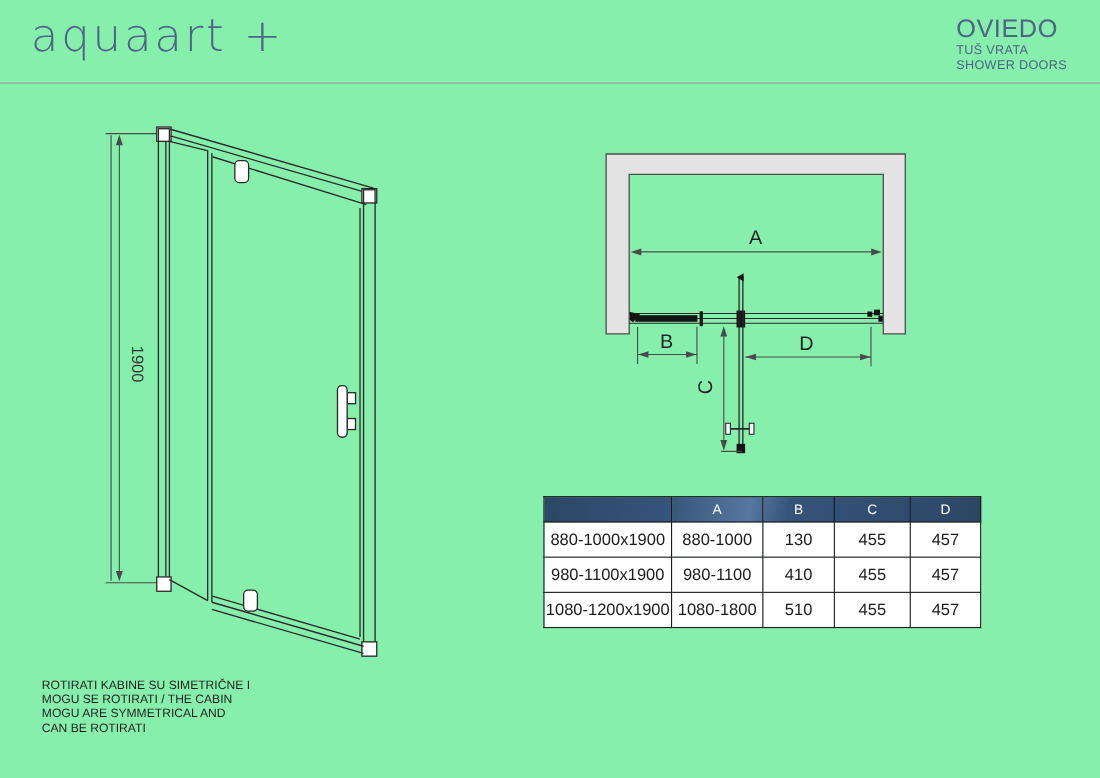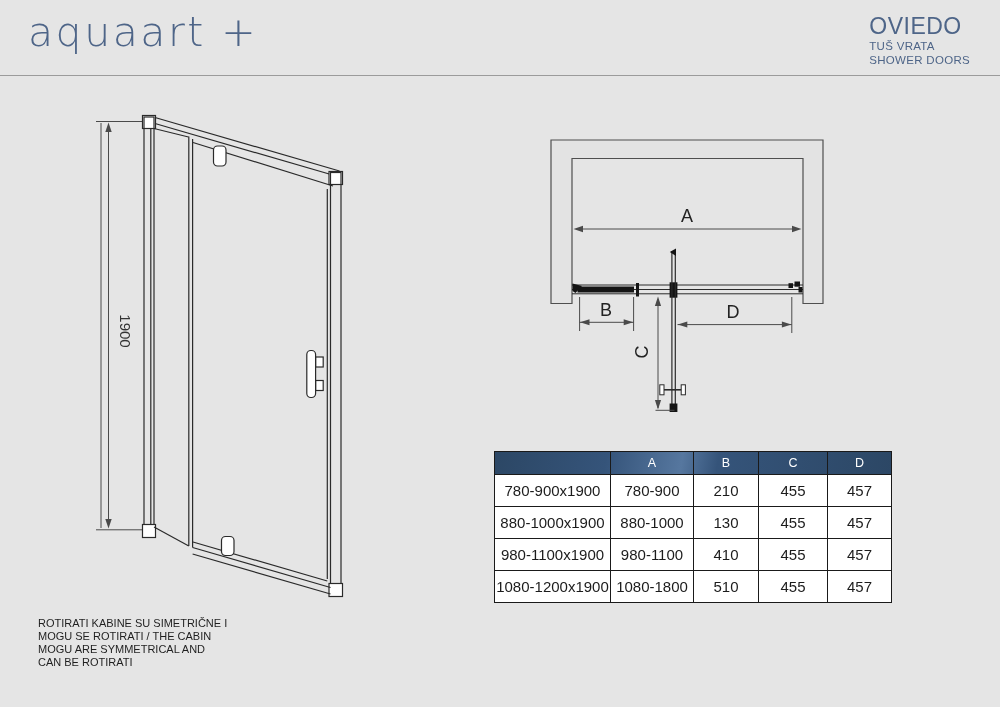--- a/index.html
+++ b/index.html
@@ -1,16 +1,16 @@
 <!DOCTYPE html>
 <html><head>
 <meta charset="utf-8">
 <style>
   html,body{margin:0;padding:0;background:#fff;}
-  .page{position:relative;width:1000px;height:707px;background:#e5e5e5;overflow:hidden;
+  .page{position:relative;width:1000px;height:707px;background:#86efac;overflow:hidden;
         font-family:"Liberation Sans",sans-serif;}
   
   .logo{position:absolute;left:28px;top:8px;font-size:41px;font-weight:300;
         letter-spacing:2.5px;color:#4e6588;font-family:"DejaVu Sans",sans-serif;}
   .title-block{position:absolute;right:30px;top:14px;color:#4e6588;text-align:left;}
   .product-name{font-size:23px;line-height:25px;letter-spacing:0.5px;}
   .product-sub{font-size:11.5px;line-height:14px;letter-spacing:0.3px;}
   .header-rule{position:absolute;left:0;right:0;top:75px;border-top:1px solid #9b9b9b;height:0;}
   
   .front-view{position:absolute;left:85px;top:95px;}
@@ -161,27 +161,20 @@
       <tr>
         <th></th>
         <th>A</th>
         <th>B</th>
         <th>C</th>
         <th>D</th>
       </tr>
     </thead>
     <tbody>
       <tr>
-        <td>780-900x1900</td>
-        <td>780-900</td>
-        <td>210</td>
-        <td>455</td>
-        <td>457</td>
-      </tr>
-      <tr>
         <td>880-1000x1900</td>
         <td>880-1000</td>
         <td>130</td>
         <td>455</td>
         <td>457</td>
       </tr>
       <tr>
         <td>980-1100x1900</td>
         <td>980-1100</td>
         <td>410</td>

